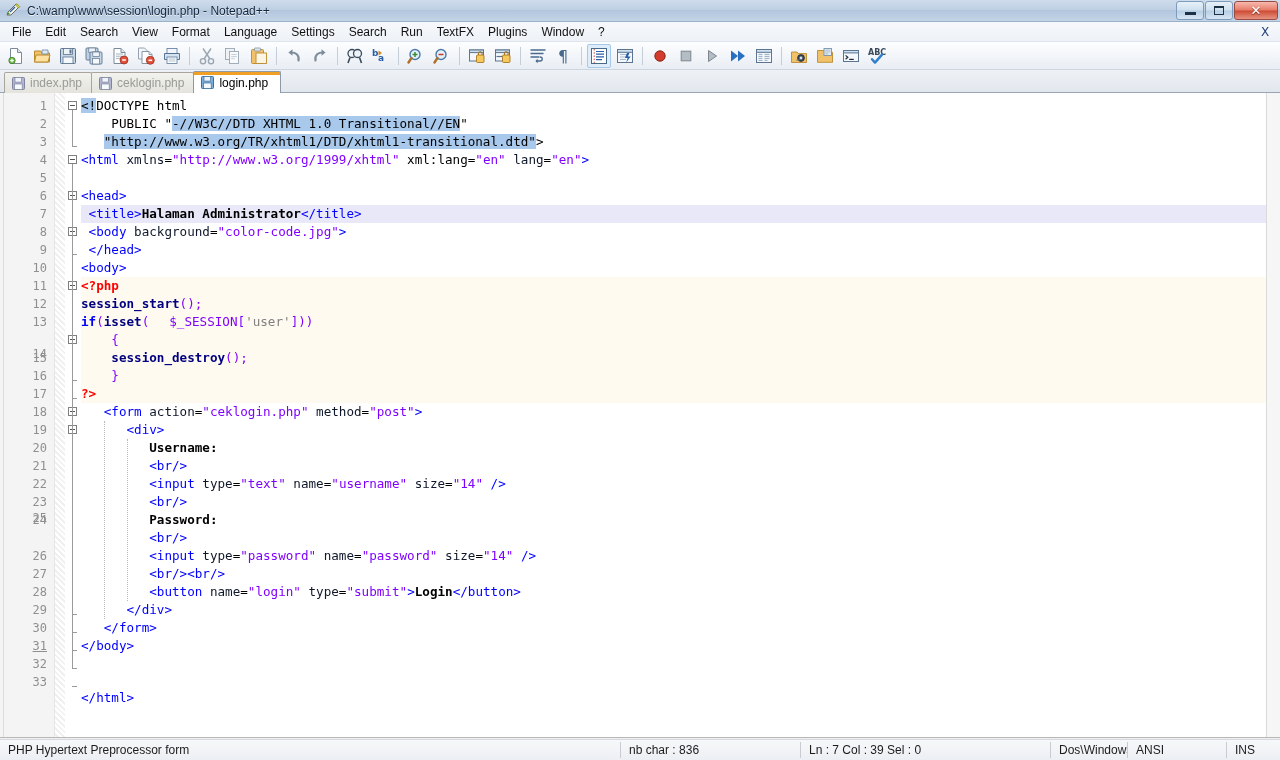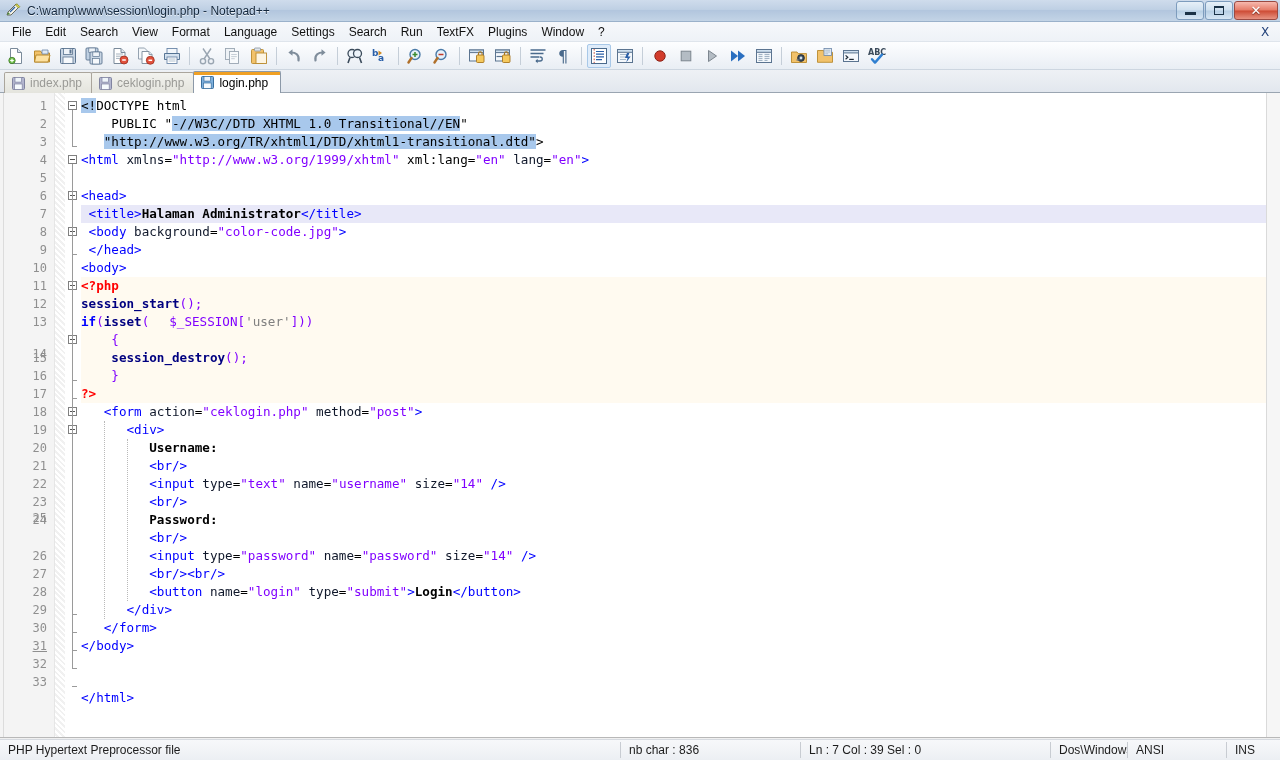--- a/index.html
+++ b/index.html
@@ -668,21 +668,21 @@
         <div class="row" style="top: 544px;"><span class="tok t-tag">&lt;/body&gt;</span></div>
         <div class="row" style="top: 562px; margin-top: 34px;"><span class="tok t-tag">&lt;/html&gt;</span></div>
         <div class="row" style="top: 580px;"></div>
         <div class="iguide" style="left: 23px; top: 328px; height: 198px;"></div>
         <div class="iguide" style="left: 46px; top: 346px; height: 162px;"></div>
       </div>
     <div class="scroll-v"></div>
   </div>
 
   <div class="statusbar">
-    <div class="sb" style="left:0;width:620px;">PHP Hypertext Preprocessor file</div>
+    <div class="sb" style="left:0;width:620px;">PHP Hypertext Preprocessor form</div>
     <div class="sbdiv" style="left:620px;"></div>
     <div class="sb" style="left:621px;width:179px;">nb char : 836</div>
     <div class="sbdiv" style="left:800px;"></div>
     <div class="sb" style="left:801px;width:249px;">Ln : 7    Col : 39    Sel : 0</div>
     <div class="sbdiv" style="left:1050px;"></div>
     <div class="sb" style="left:1051px;width:76px;">Dos\Windows</div>
     <div class="sbdiv" style="left:1127px;"></div>
     <div class="sb" style="left:1128px;width:98px;">ANSI</div>
     <div class="sbdiv" style="left:1226px;"></div>
     <div class="sb" style="left:1227px;width:53px;">INS</div>

